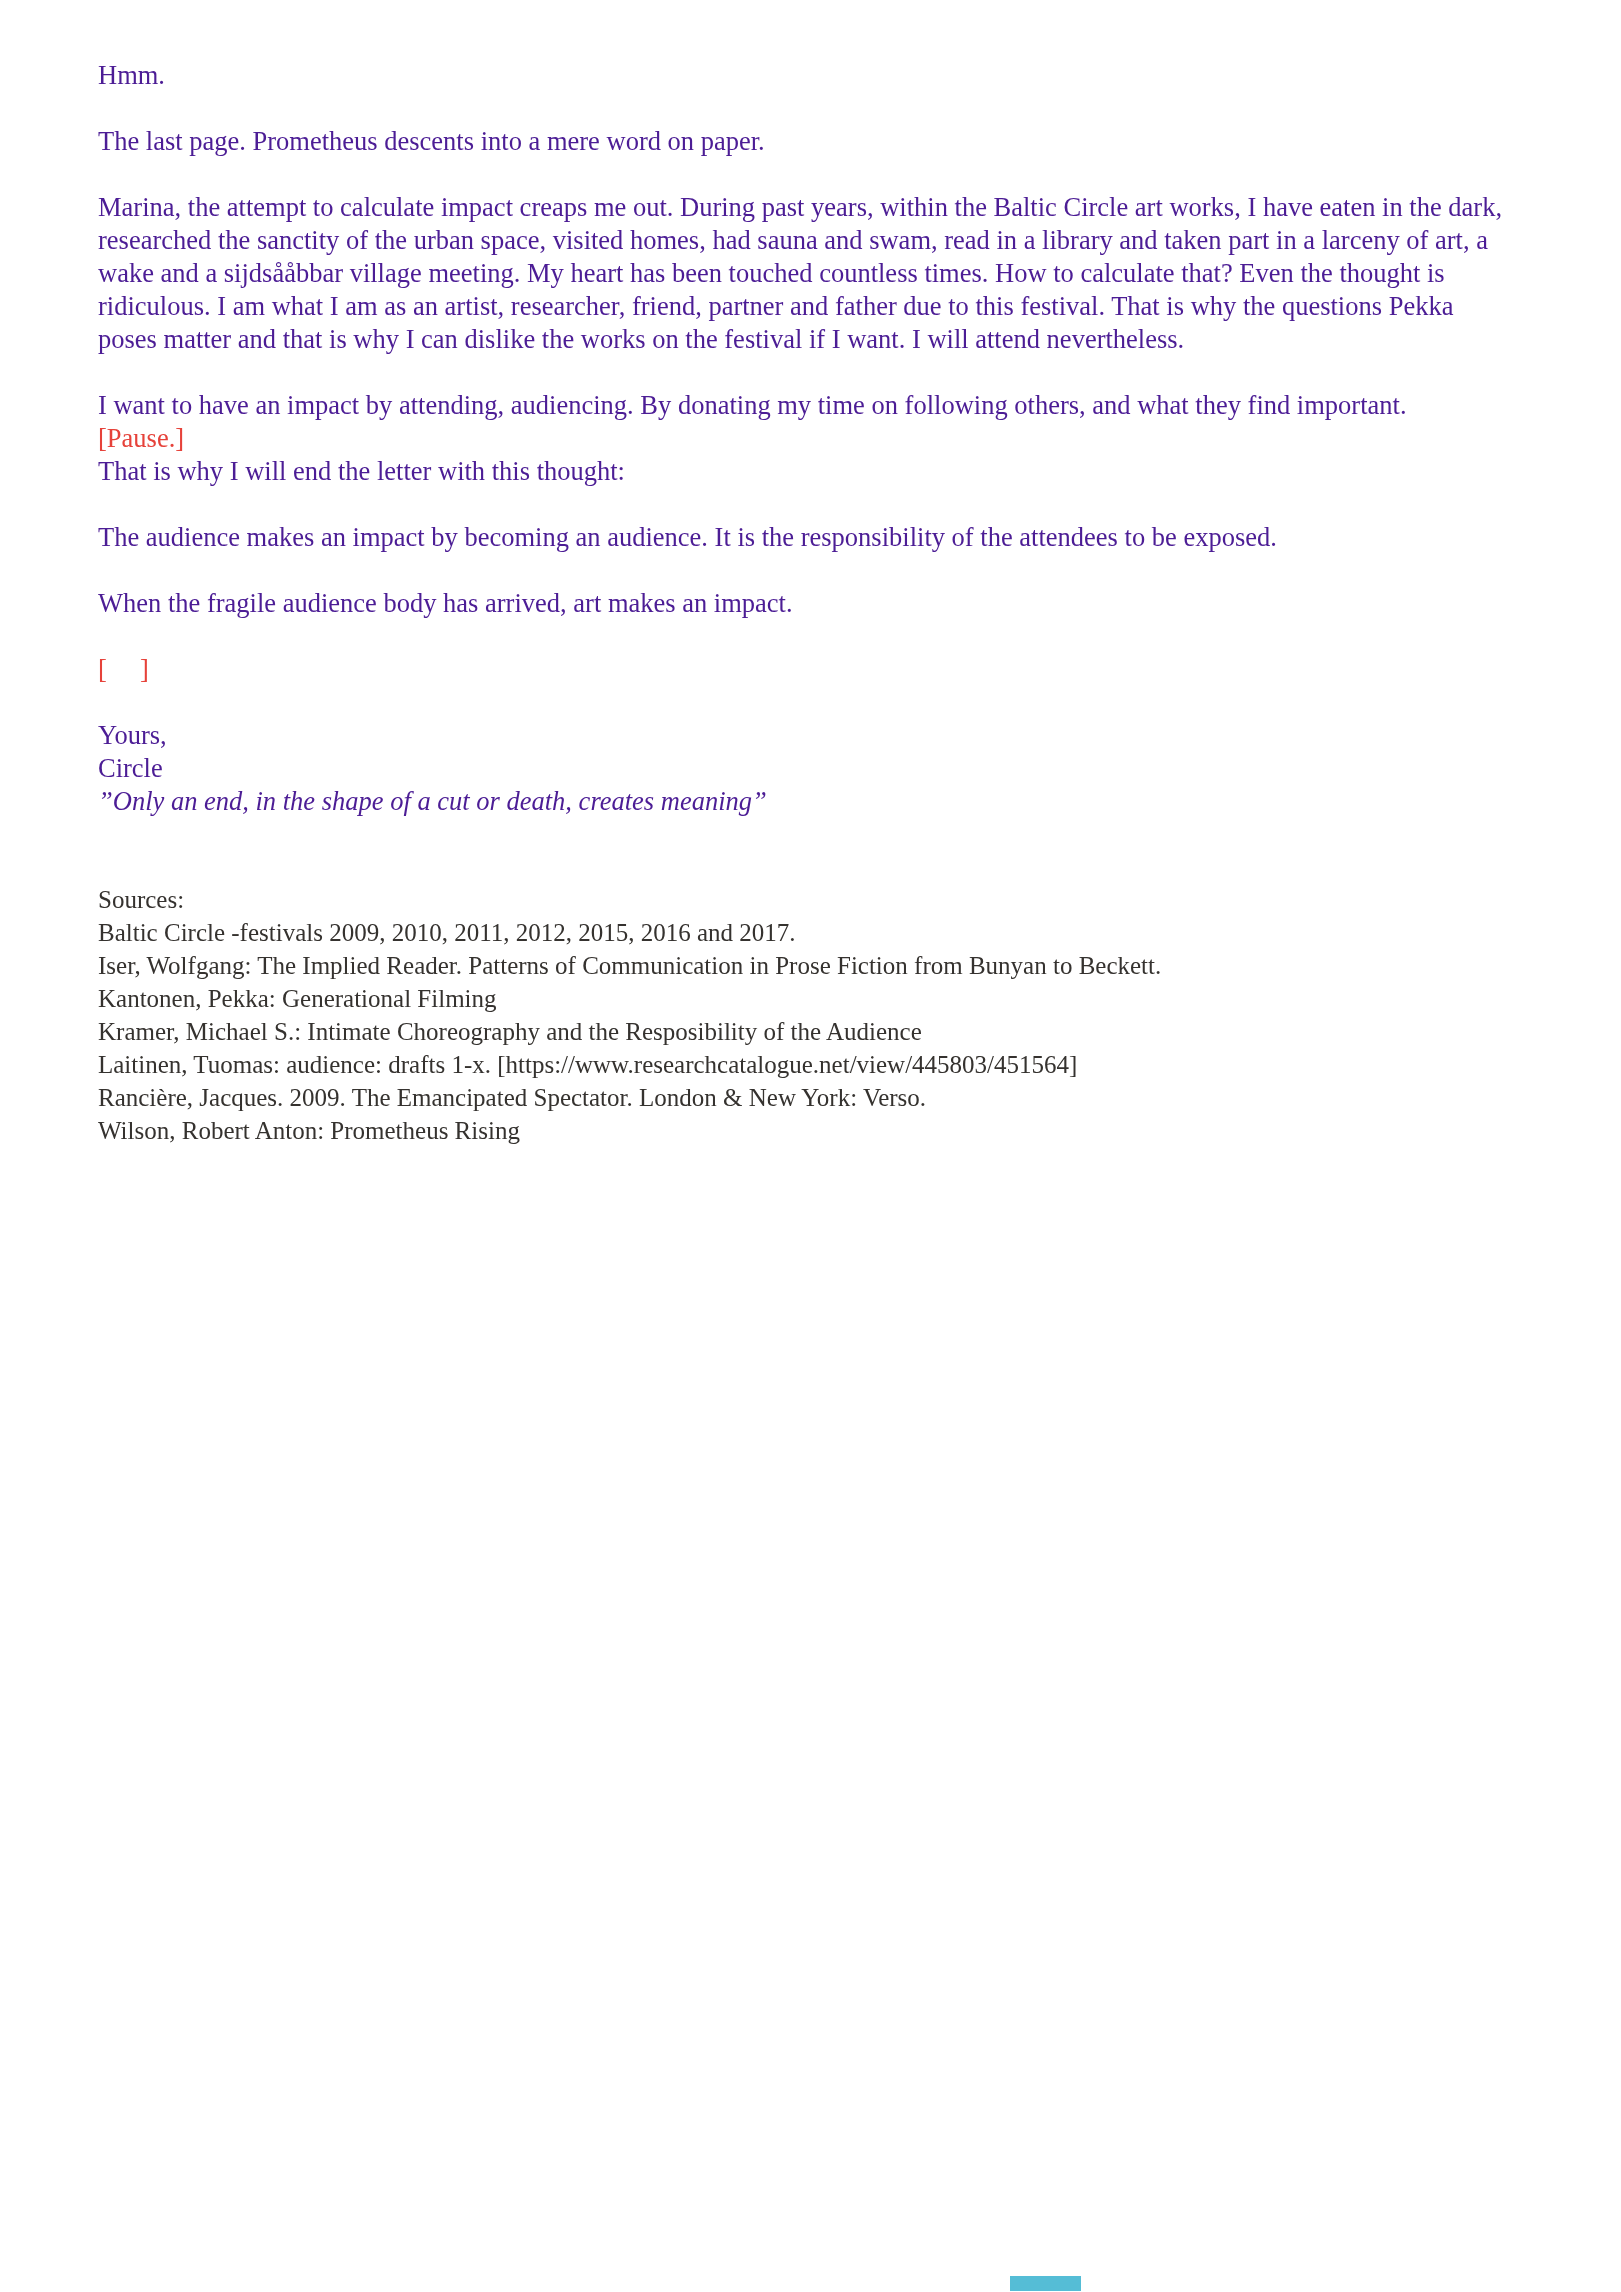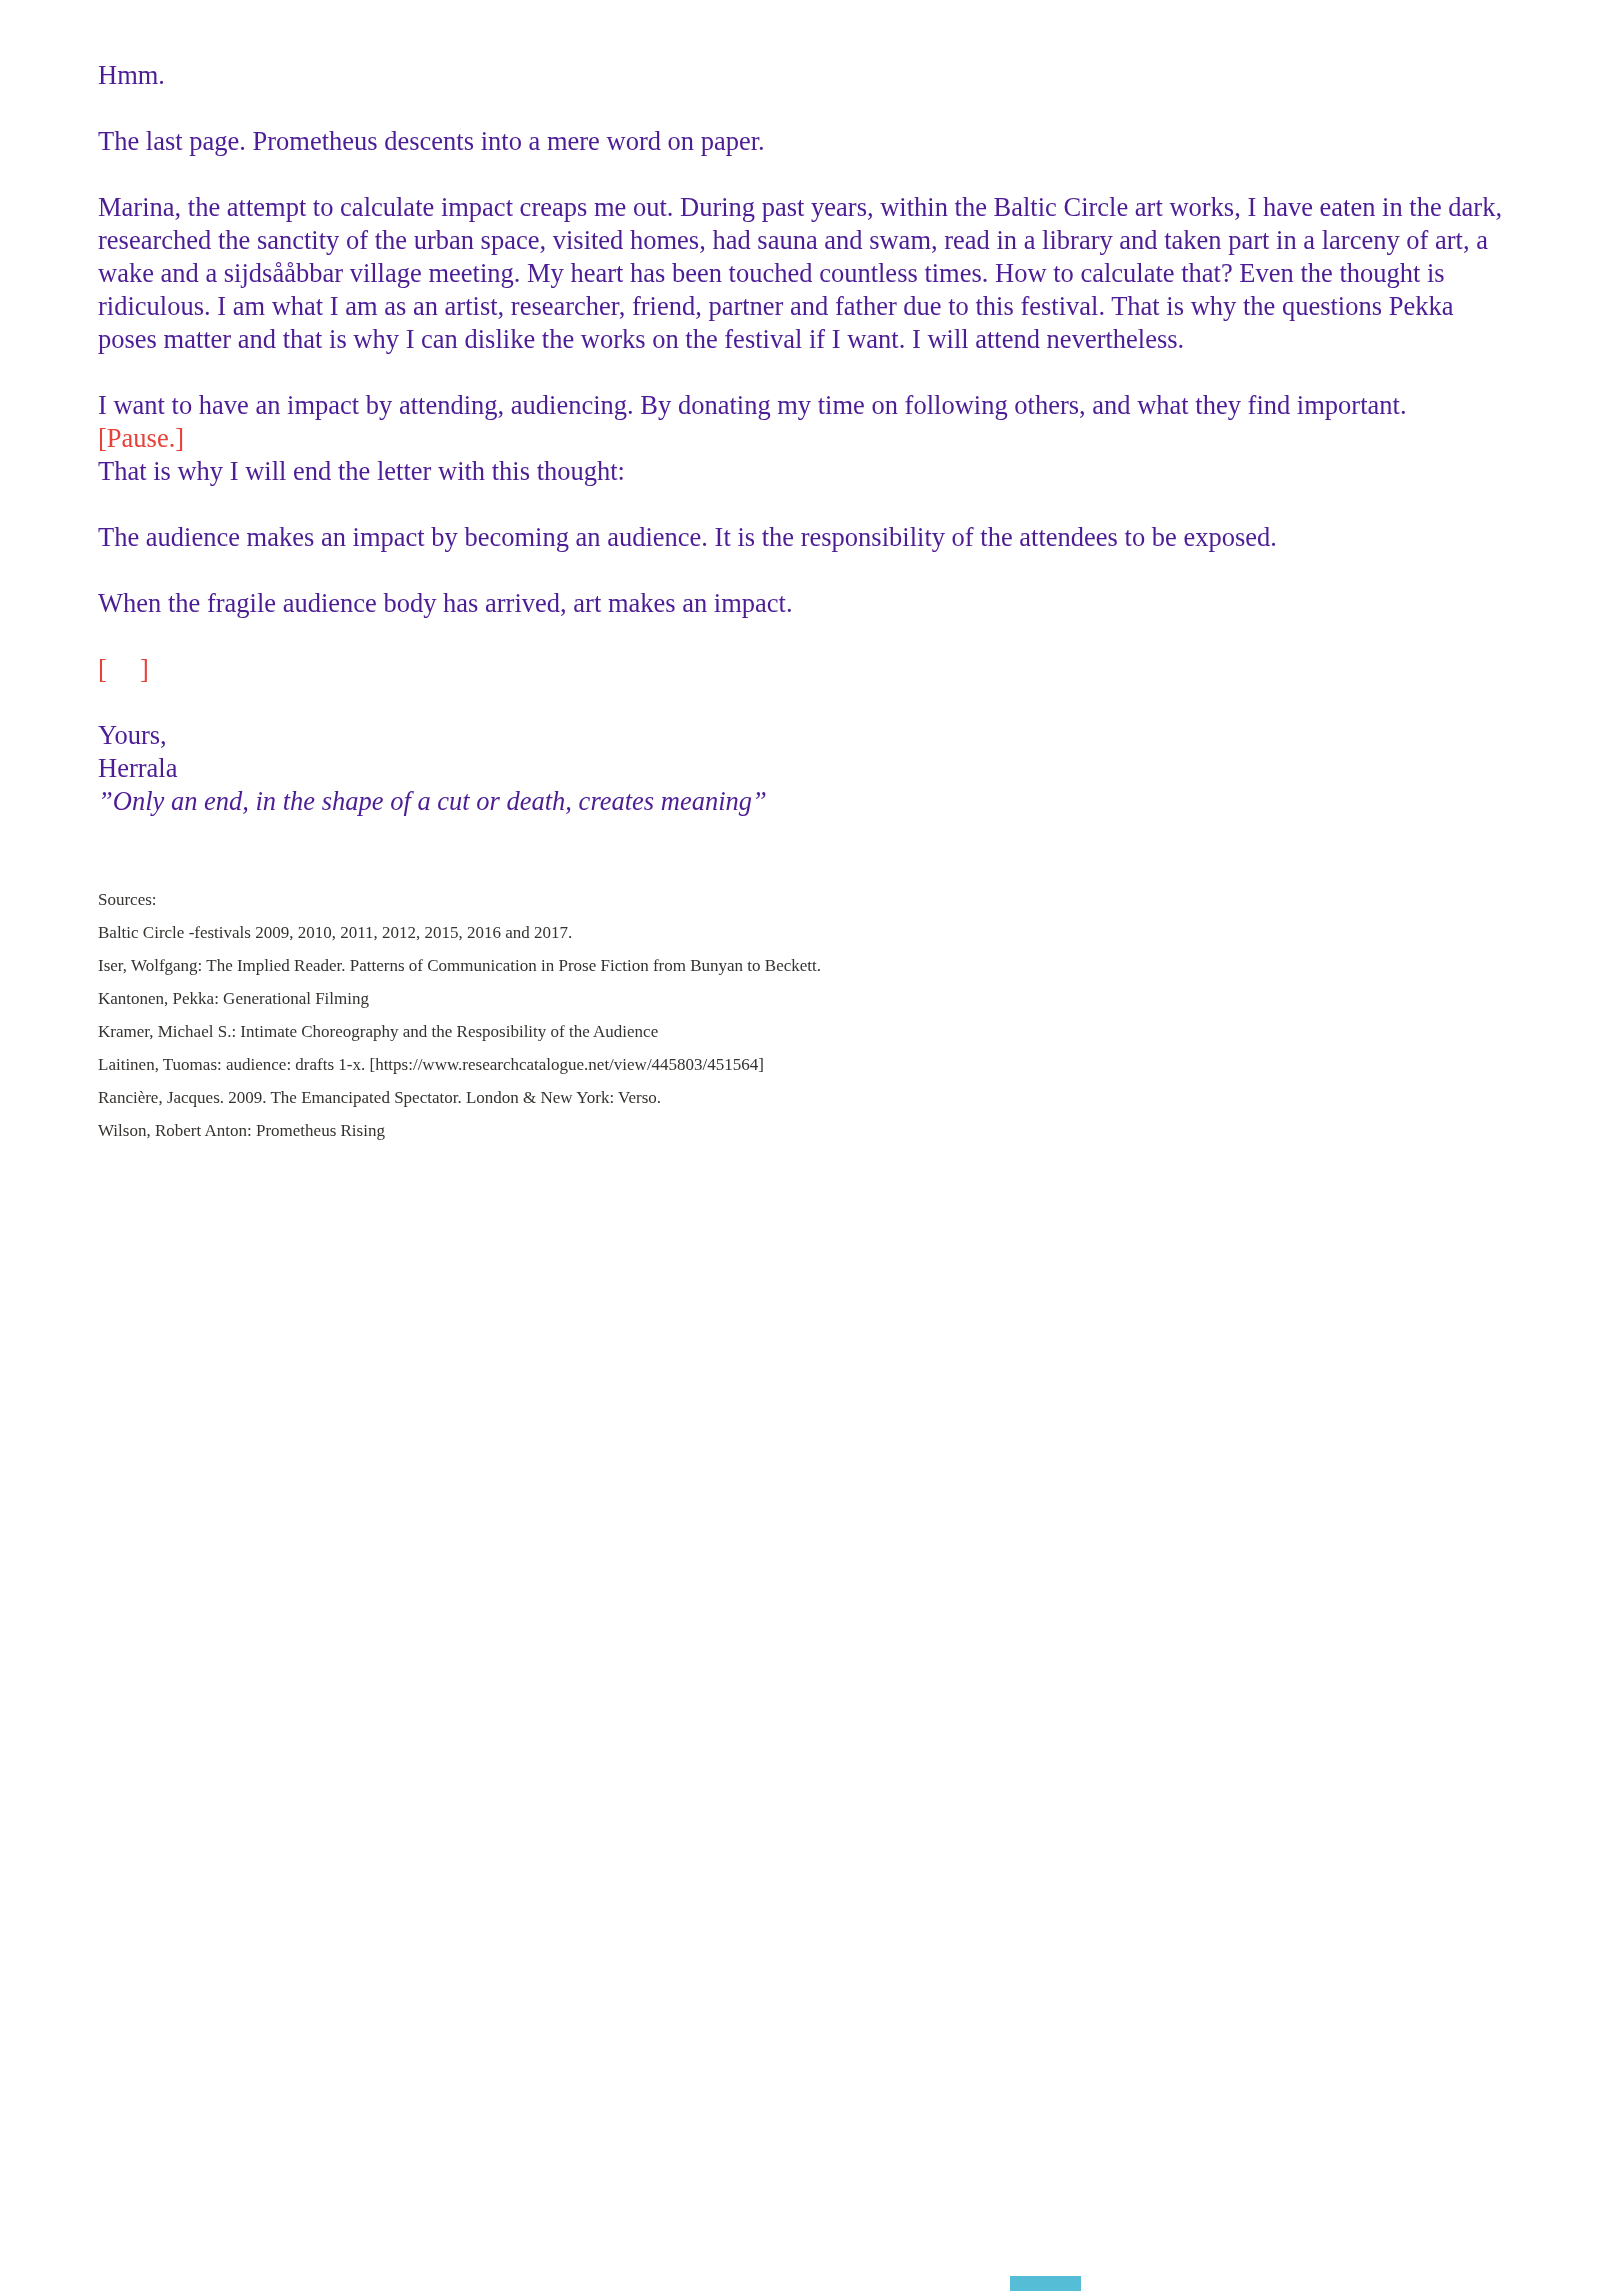--- a/index.html
+++ b/index.html
@@ -33,21 +33,21 @@
     color: #e6423a;
   }
   .quote {
     font-style: italic;
   }
   .sources {
     margin-top: 65px;
   }
   .src {
     margin: 0;
-    font-size: 17px;
+    font-size: 25px;
     line-height: 33px;
     color: #35322f;
   }
   .bottom-bar {
     position: absolute;
     left: 1010px;
     top: 2276px;
     width: 71px;
     height: 14.7px;
     background: #55bdd6;
@@ -70,21 +70,21 @@
 
   <p class="p mt-lg">That is why I will end the letter with this thought:</p>
 
   <p class="p mt-std">The audience makes an impact by becoming an audience. It is the responsibility of the attendees to be exposed.</p>
 
   <p class="p mt-std">When the fragile audience body has arrived, art makes an impact.</p>
 
   <p class="p mt-std red">[&nbsp;&nbsp;&nbsp;&nbsp;&nbsp;]</p>
 
   <p class="p mt-std">Yours,</p>
-  <p class="p">Herrala</p>
+  <p class="p">Circle</p>
   <p class="p quote">”Only an end, in the shape of a cut or death, creates meaning”</p>
 
   <div class="sources">
     <p class="src">Sources:</p>
     <p class="src">Baltic Circle -festivals 2009, 2010, 2011, 2012, 2015, 2016 and 2017.</p>
     <p class="src">Iser, Wolfgang: The Implied Reader. Patterns of Communication in Prose Fiction from Bunyan to Beckett.</p>
     <p class="src">Kantonen, Pekka: Generational Filming</p>
     <p class="src">Kramer, Michael S.: Intimate Choreography and the Resposibility of the Audience</p>
     <p class="src">Laitinen, Tuomas: audience: drafts 1-x. [https://www.researchcatalogue.net/view/445803/451564]</p>
     <p class="src">Rancière, Jacques. 2009. The Emancipated Spectator. London &amp; New York: Verso.</p>

